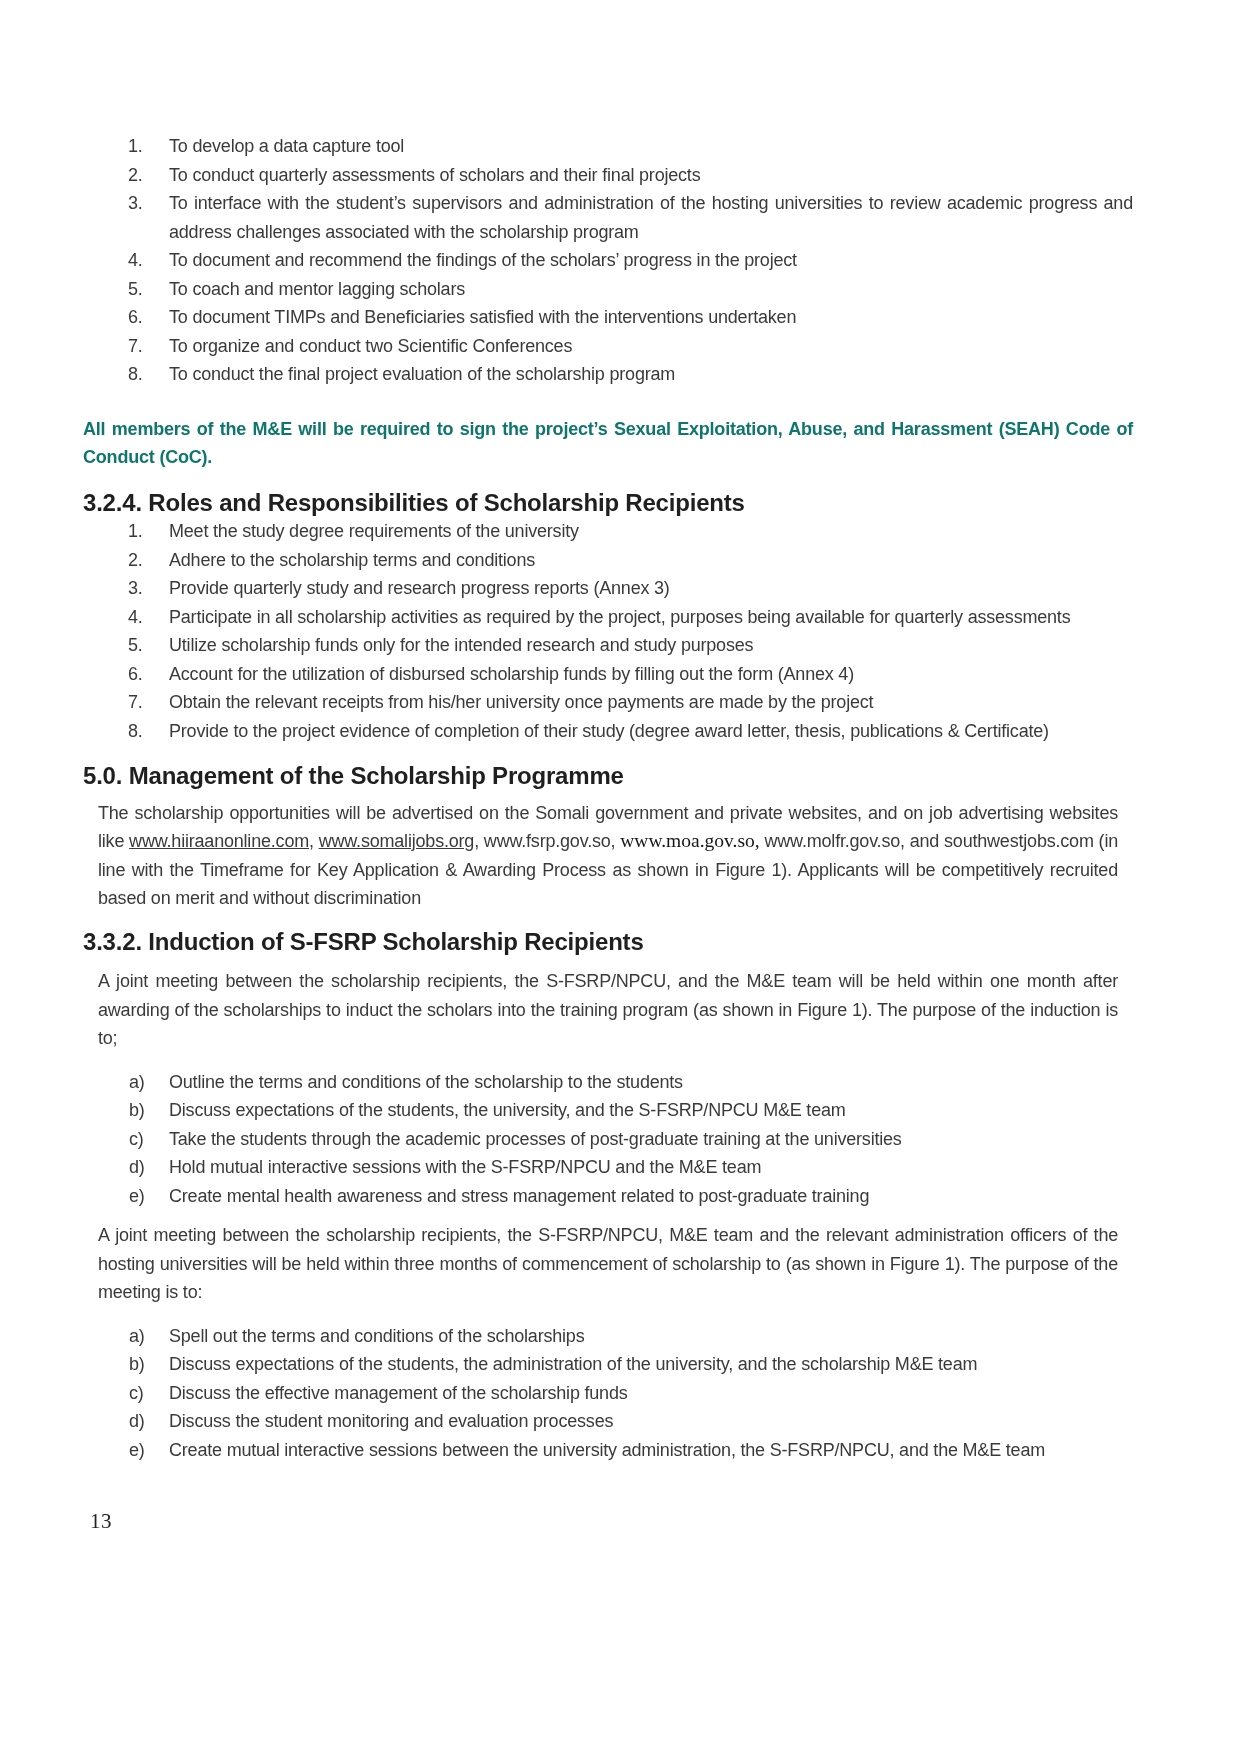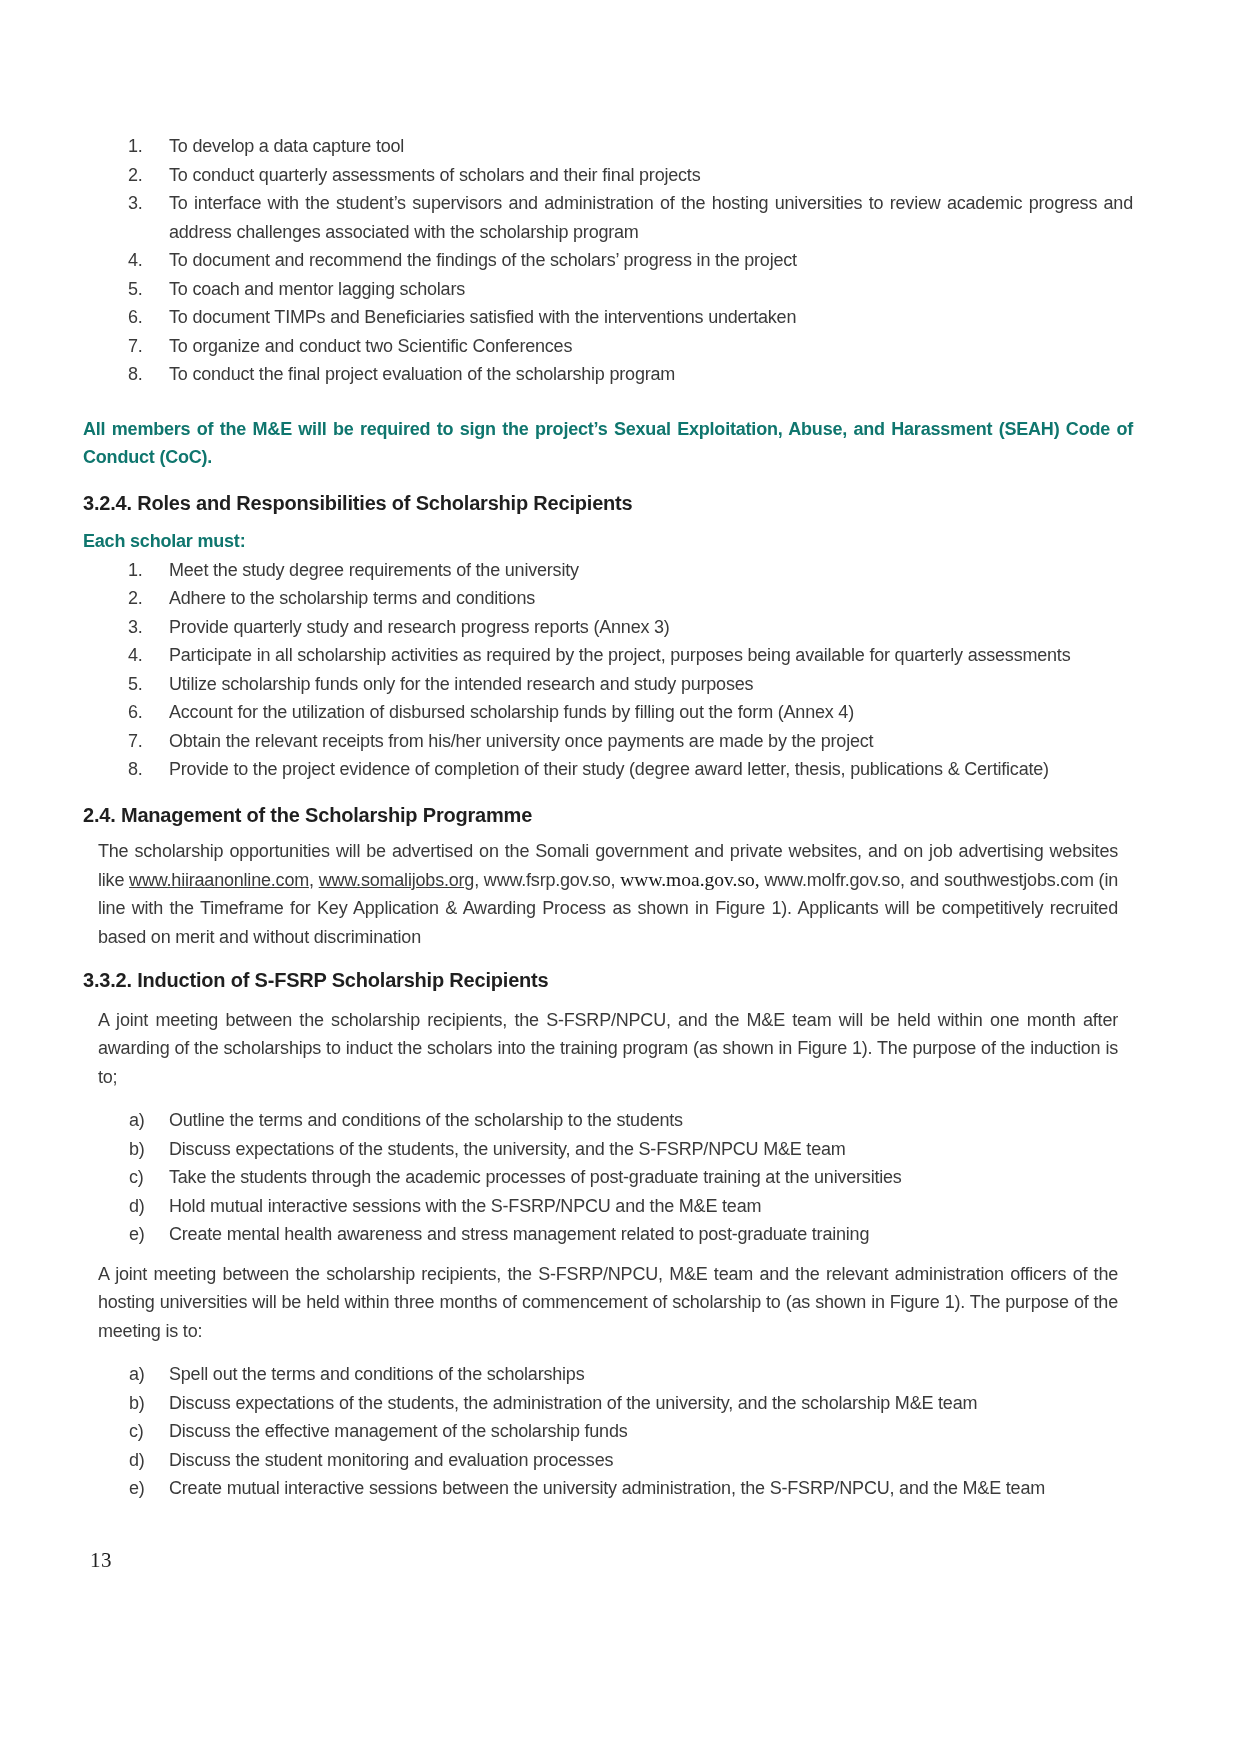--- a/index.html
+++ b/index.html
@@ -55,21 +55,21 @@
   .bold-note {
     font-weight: bold;
     color: #0f766e;
     margin: 0;
     text-align: justify;
   }
   .hd {
     font-weight: bold;
     color: #1f1f1f;
     margin: 0;
-    font-size: 20px;
+    font-size: 24px;
   }
   .mt-seah  { margin-top: 26px; }
   .mt-324   { margin-top: 17px; }
   .mt-intro { margin-top: 10px; }
   .mt-33    { margin-top: 17px; }
   .mt-331   { margin-top: 14px; }
   .mt-p331  { margin-top: 8px;  }
   .mt-332   { margin-top: 10px; }
   .mt-p332  { margin-top: 11px; }
   .mt-333   { margin-top: 12px; }
@@ -112,34 +112,33 @@
     <li>To coach and mentor lagging scholars</li>
     <li>To document TIMPs and Beneficiaries satisfied with the interventions undertaken</li>
     <li>To organize and conduct two Scientific Conferences</li>
     <li>To conduct the final project evaluation of the scholarship program</li>
   </ol>
 
   <p class="bold-note mt-seah">All members of the M&amp;E will be required to sign the project’s Sexual Exploitation, Abuse, and Harassment (SEAH) Code of Conduct (CoC).</p>
 
   <h2 class="hd mt-324">3.2.4. Roles and Responsibilities of Scholarship Recipients</h2>
 
-  <p class="bold-note mt-intro">Each scholar must:</p>
 
   <ol class="numbered">
     <li>Meet the study degree requirements of the university</li>
     <li>Adhere to the scholarship terms and conditions</li>
     <li>Provide quarterly study and research progress reports (Annex 3)</li>
     <li>Participate in all scholarship activities as required by the project, purposes being available for quarterly assessments</li>
     <li>Utilize scholarship funds only for the intended research and study purposes</li>
     <li>Account for the utilization of disbursed scholarship funds by filling out the form (Annex 4)</li>
     <li>Obtain the relevant receipts from his/her university once payments are made by the project</li>
     <li>Provide to the project evidence of completion of their study (degree award letter, thesis, publications &amp; Certificate)</li>
   </ol>
 
-  <h2 class="hd mt-33">2.4. Management of the Scholarship Programme</h2>
+  <h2 class="hd mt-33">5.0. Management of the Scholarship Programme</h2>
 
 
   <p class="para mt-p331"><span>The scholarship opportunities will be advertised on the Somali government and private websites, and on job advertising websites like </span><a class="link">www.hiiraanonline.com</a><span>, </span><a class="link">www.somalijobs.org</a><span>, www.fsrp.gov.so, </span><span class="serif-url">www.moa.gov.so,</span><span> www.molfr.gov.so, and southwestjobs.com (in line with the Timeframe for Key Application &amp; Awarding Process as shown in Figure 1). Applicants will be competitively recruited based on merit and without discrimination</span></p>
 
   <h2 class="hd mt-332">3.3.2. Induction of S-FSRP Scholarship Recipients</h2>
 
   <p class="para mt-p332">A joint meeting between the scholarship recipients, the S-FSRP/NPCU, and the M&amp;E team will be held within one month after awarding of the scholarships to induct the scholars into the training program (as shown in Figure 1). The purpose of the induction is to;</p>
 
   <ol class="lettered">
     <li>Outline the terms and conditions of the scholarship to the students</li>

